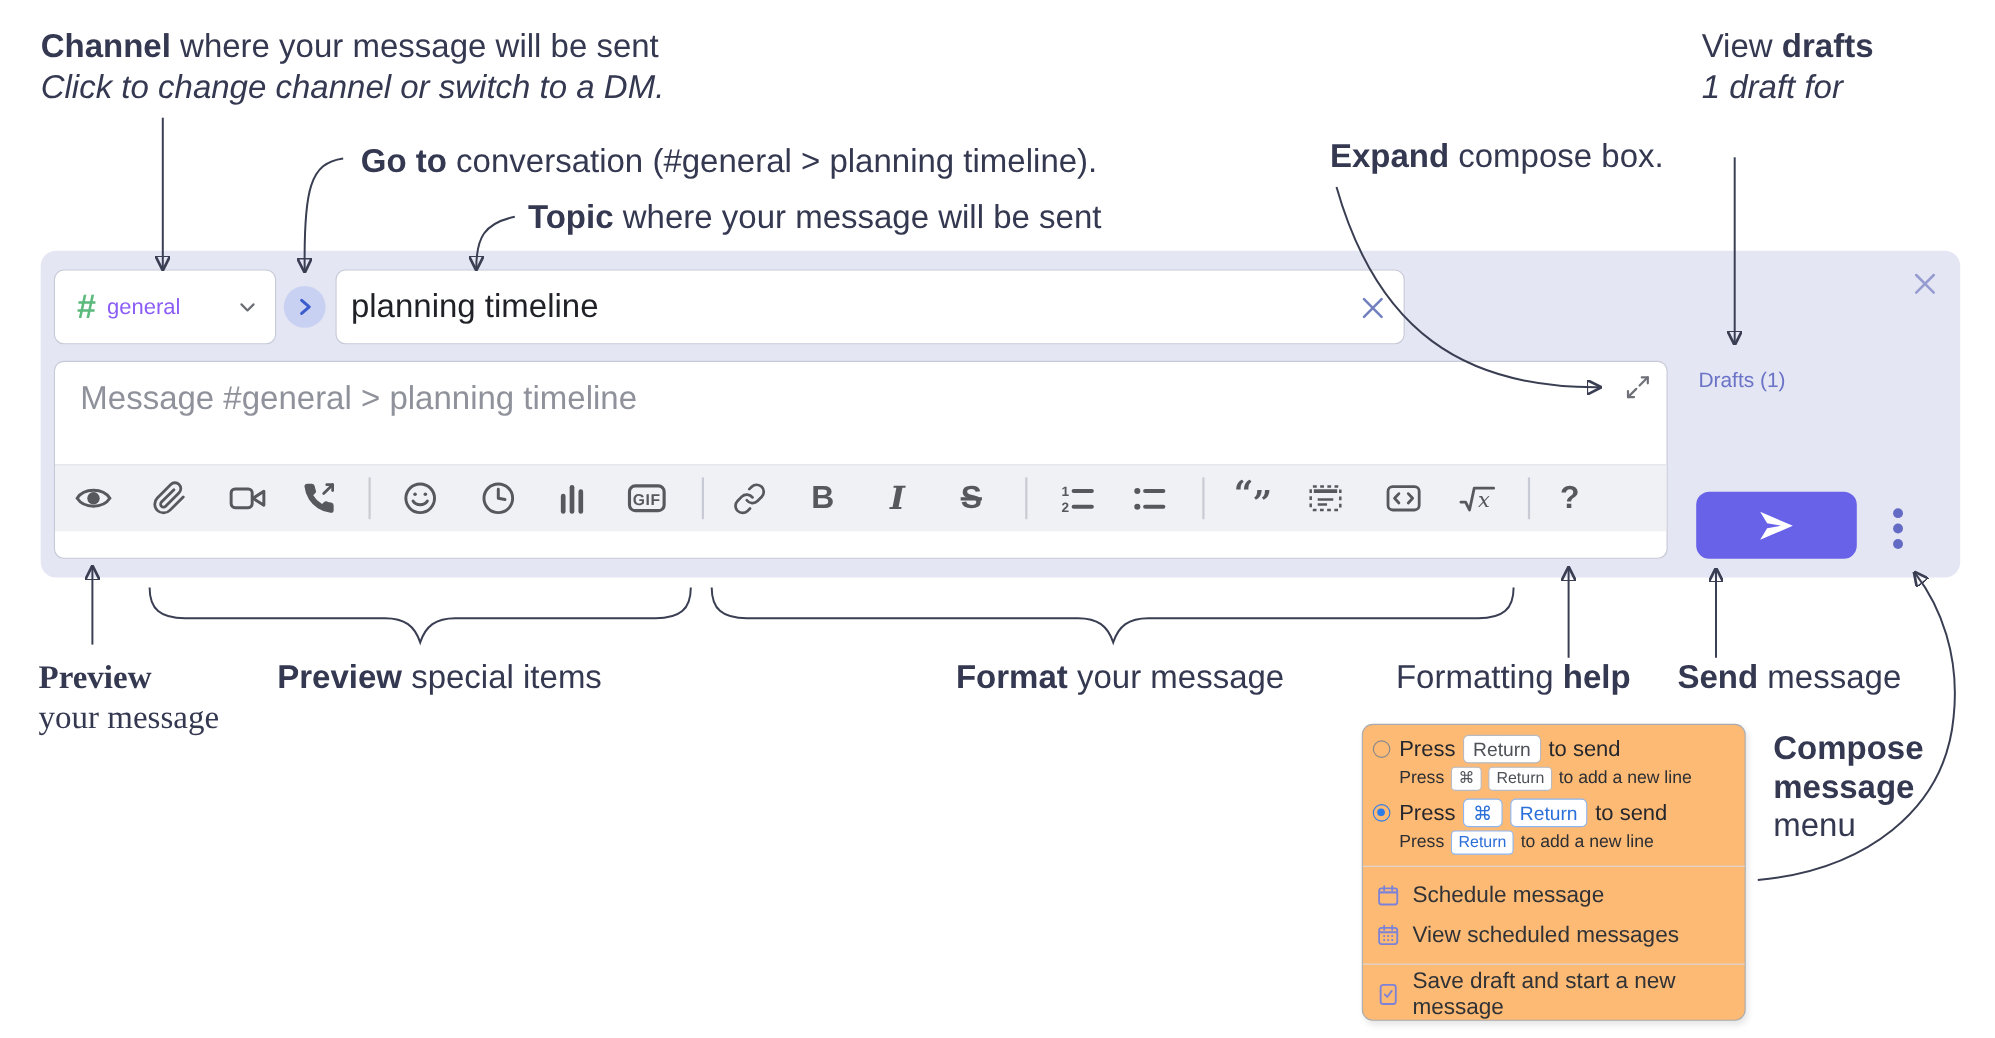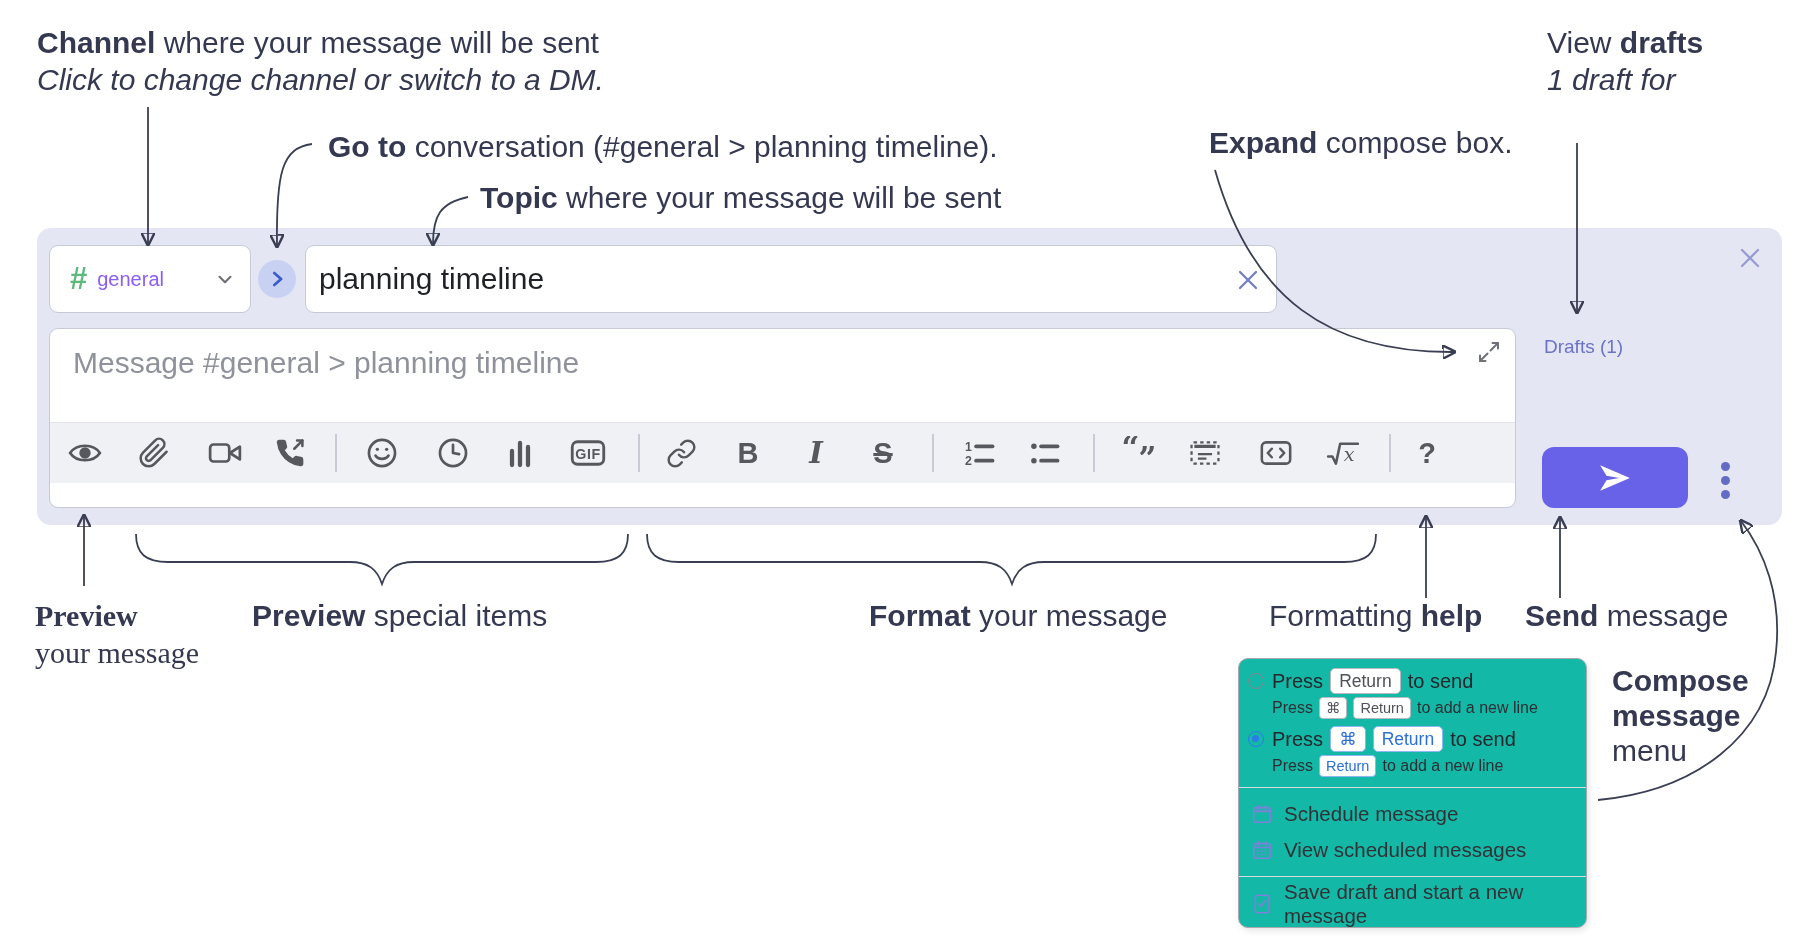--- a/index.html
+++ b/index.html
@@ -39,21 +39,21 @@
   .tdiv{position:absolute;top:50%;transform:translate(-50%,-50%);width:2px;height:38px;background:#c9cbd4;}
   .tletter{font-size:29px;font-weight:700;color:#56585d;}
   .tletter.iit{font-family:"DejaVu Serif","Liberation Serif",serif;font-style:italic;font-weight:600;}
   .tletter.strike{text-decoration:line-through;text-decoration-thickness:2.5px;font-weight:600;}
   .drafts-link{position:absolute;left:1507px;top:108px;font-size:19px;color:#6b73c6;cursor:pointer;}
   .send-btn{position:absolute;left:1505px;top:219px;width:146px;height:61px;background:#6862e8;border-radius:12px;
             display:flex;align-items:center;justify-content:center;cursor:pointer;}
   .ellipsis{position:absolute;left:1674px;top:234px;width:28px;display:flex;flex-direction:column;align-items:center;gap:5px;cursor:pointer;}
   .ellipsis i{width:9px;height:9px;border-radius:50%;background:#646bc4;}
   
-  .popup{position:absolute;left:1238px;top:658px;width:349px;background:#14b8a6;border:1.5px solid #a9aab0;
+  .popup{position:absolute;left:1238px;top:658px;width:349px;background:#fdba74;border:1.5px solid #a9aab0;
          border-radius:10px;box-sizing:border-box;box-shadow:2px 3px 6px rgba(0,0,0,.10);padding:8px 0 4px 0;z-index:4;}
   .prow{display:flex;align-items:center;height:28px;padding-left:9px;font-size:20px;color:#25272c;}
   .prow .txt{margin-left:8px;display:flex;align-items:center;gap:7px;}
   .psub{display:flex;align-items:center;height:26px;padding-left:33px;font-size:16px;color:#2c2e33;gap:6px;}
   .radio{width:16px;height:16px;border-radius:50%;border:1.5px solid #85878d;box-sizing:border-box;flex:0 0 auto;}
   .radio.sel{border-color:#2b7ce9;position:relative;}
   .radio.sel:after{content:"";position:absolute;left:3px;top:3px;width:7px;height:7px;border-radius:50%;background:#2b7ce9;}
   .key{border:1px solid #b7bac1;border-radius:5px;padding:0 8px;font-size:17.5px;line-height:24px;color:#4e5157;background:#fff;}
   .key.sm{font-size:14.5px;line-height:20px;padding:0 6px;border-radius:4px;}
   .key.blue{border-color:#8db6f2;color:#2b6fd9;}

